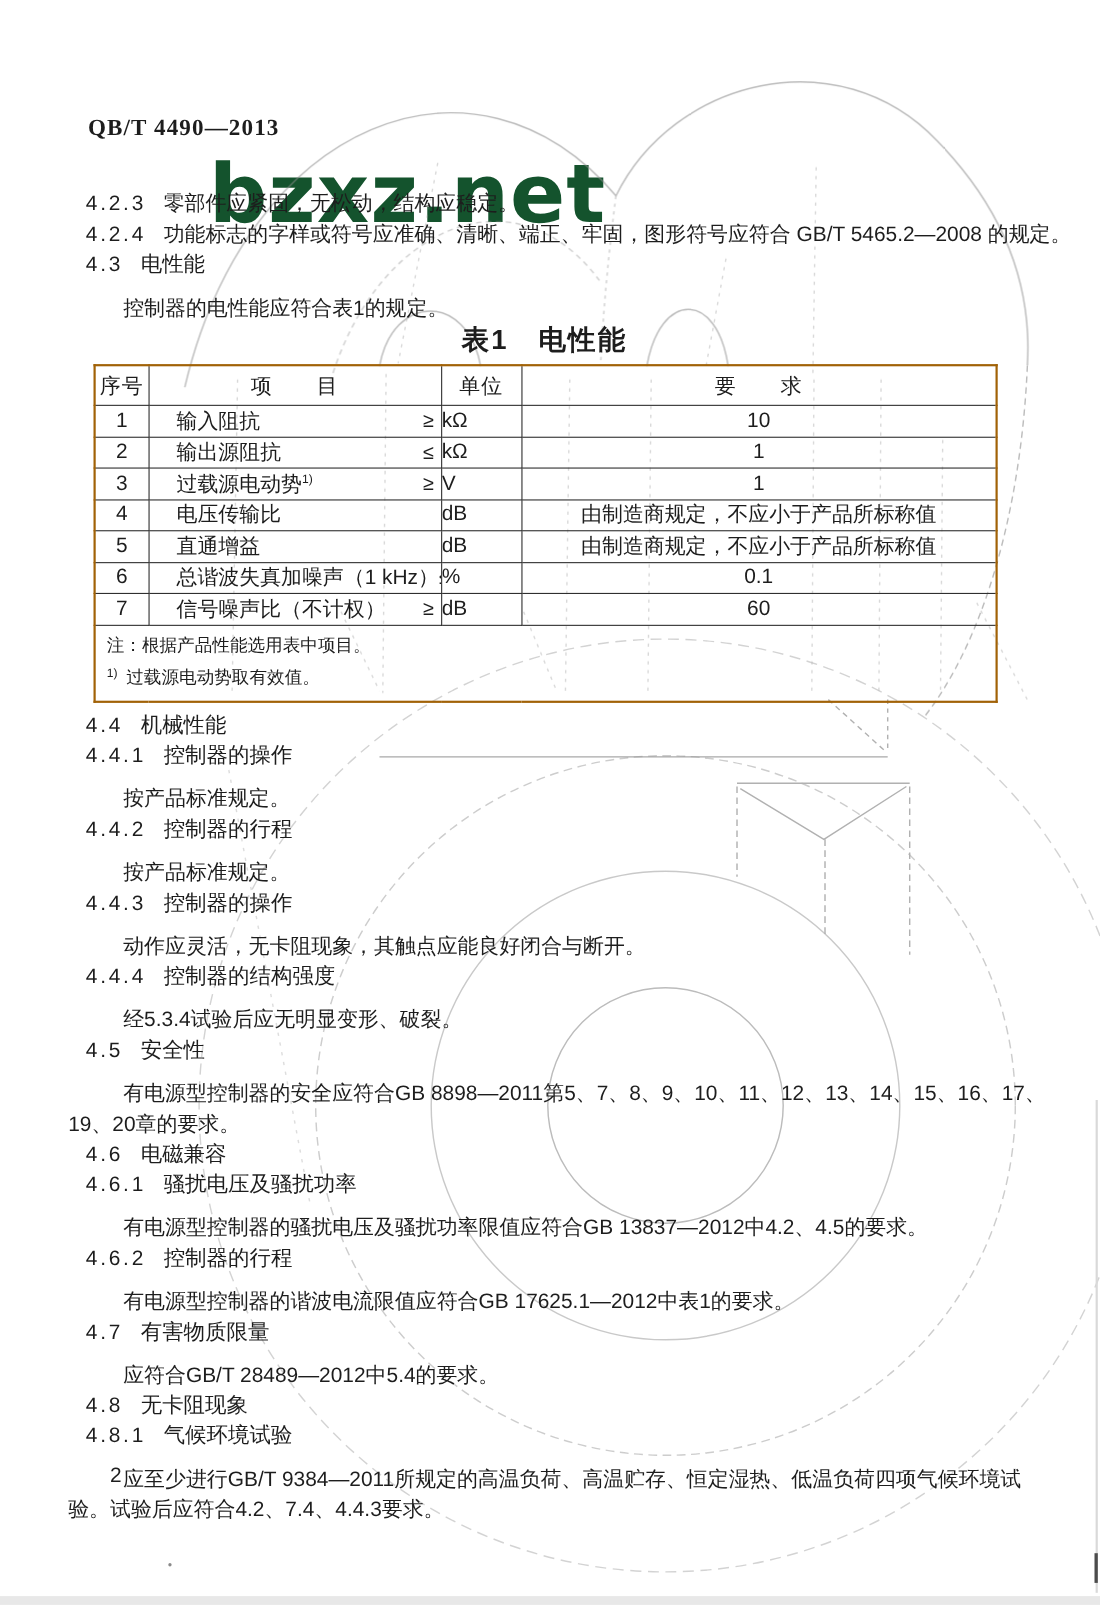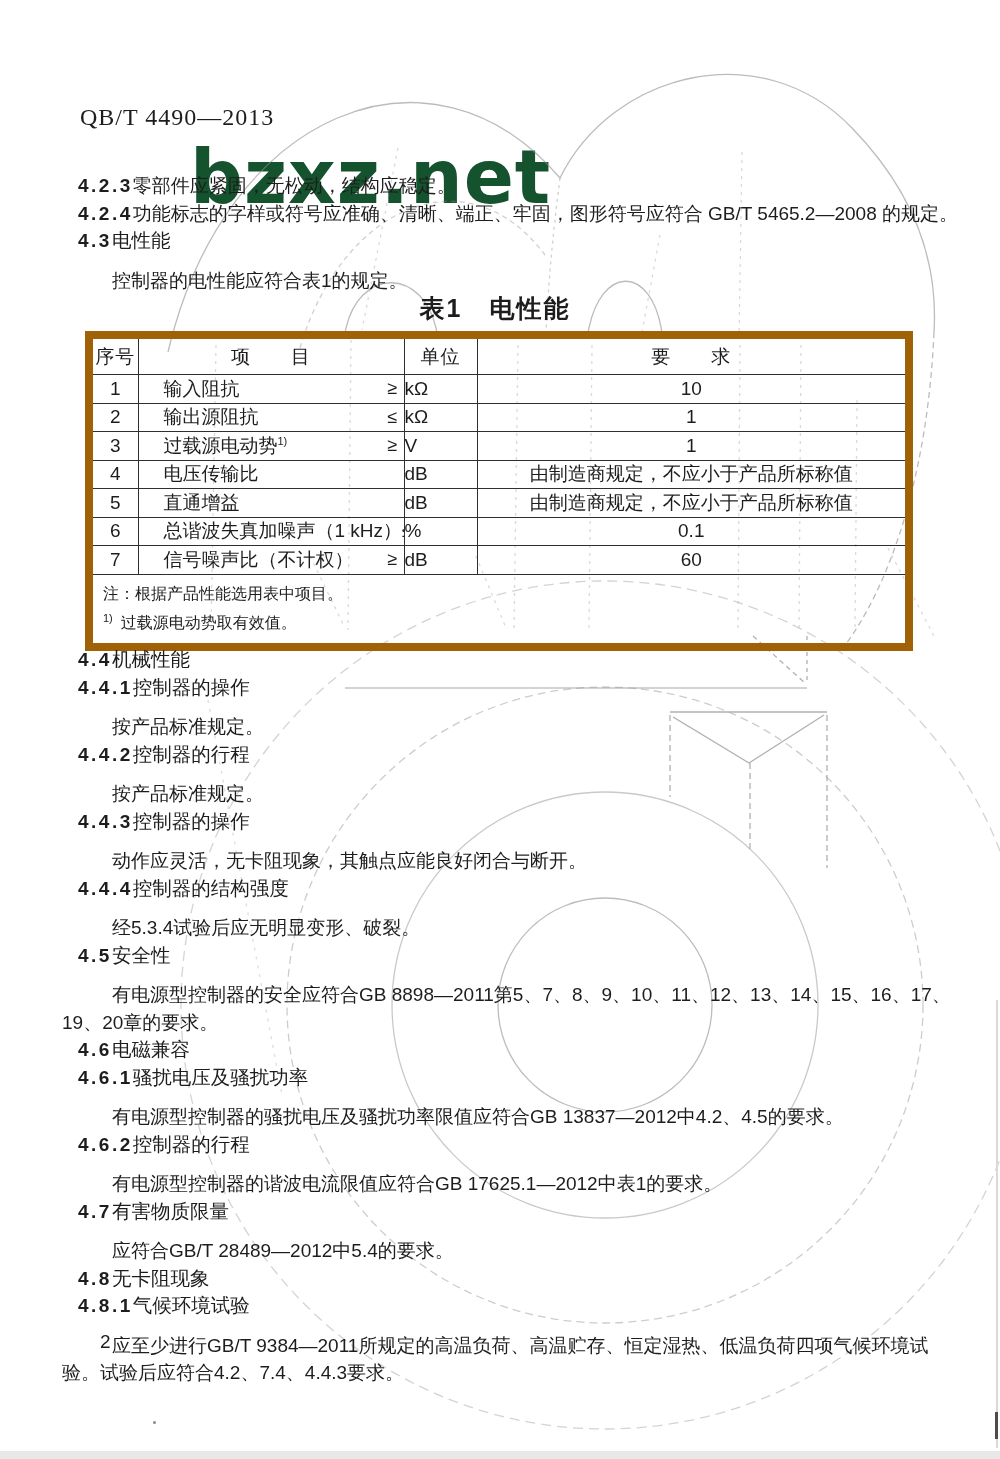--- a/index.html
+++ b/index.html
@@ -12,39 +12,39 @@
     position:absolute;left:190px;top:134px;z-index:1;
     font-family:"DejaVu Sans",sans-serif;font-weight:bold;
     font-size:74px;letter-spacing:1px;color:#14532d;user-select:none;
   }
   svg.curves{position:absolute;left:0;top:0;z-index:2;}
   
   .content{position:absolute;left:0;top:0;z-index:3;width:1000px;height:1459px;}
   .doc-header{
     position:absolute;left:80px;top:104px;
     font-family:"Liberation Serif","DejaVu Serif",serif;
-    font-weight:normal;font-size:24px;letter-spacing:1px;
+    font-weight:bold;font-size:21px;letter-spacing:1px;
   }
   .block{position:absolute;left:78px;width:860px;}
   .block-top{top:172px;}
   .block-bottom{top:646px;}
   .line{height:27.5px;line-height:27.5px;font-size:19px;white-space:nowrap;}
-  .line .num{font-weight:bold;letter-spacing:2.5px;}
+  .line .num{font-weight:normal;letter-spacing:2.5px;margin-right:16px;}
   .line.clause .txt{font-weight:normal;}
   .line.heading .txt{font-weight:normal;font-size:19.5px;}
   .line.para{padding-left:34px;margin-top:12px;}
   .line.cont{margin-left:-16px;}
   
   .tbl-title{
     position:absolute;left:85px;top:292px;width:820px;text-align:center;
     font-weight:bold;font-size:25px;letter-spacing:2px;
   }
   .table-wrap{position:absolute;left:85px;top:331px;}
   table.perf{border-collapse:collapse;table-layout:fixed;width:820px;
-    border:8px solid #a16207;}
+    border:2px solid #a16207;}
   table.perf td,table.perf th{
     border:1.4px solid #2f2f2f;font-size:19px;font-weight:normal;
     padding:0;overflow:hidden;white-space:nowrap;color:#1d1d1d;
   }
   table.perf th{height:35px;text-align:center;letter-spacing:1px;}
   table.perf td{height:27.5px;}
   .c-no{text-align:center;}
   .iflex{display:flex;justify-content:space-between;align-items:center;padding:0 6px 0 25px;}
   .rsup{font-size:11px;vertical-align:super;}
   .cmp{font-size:18px;}

